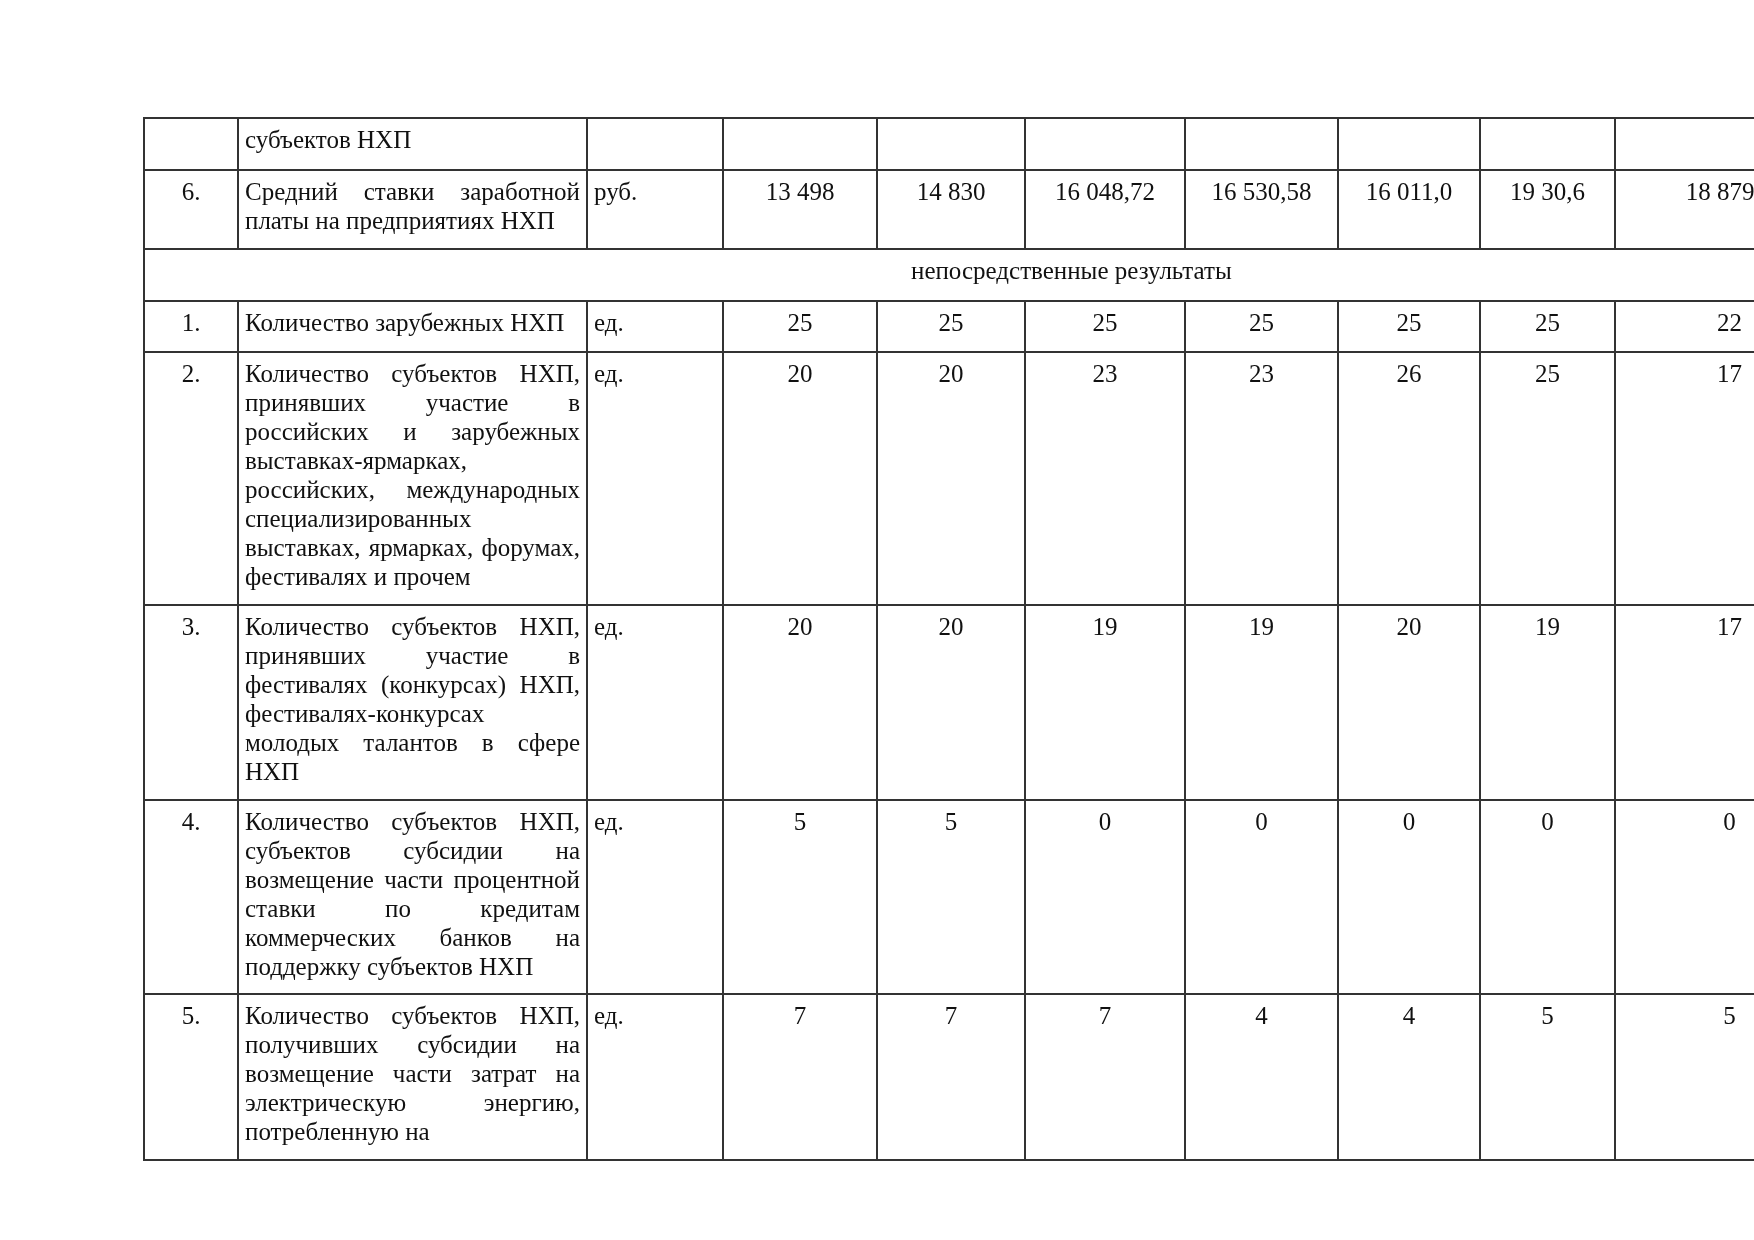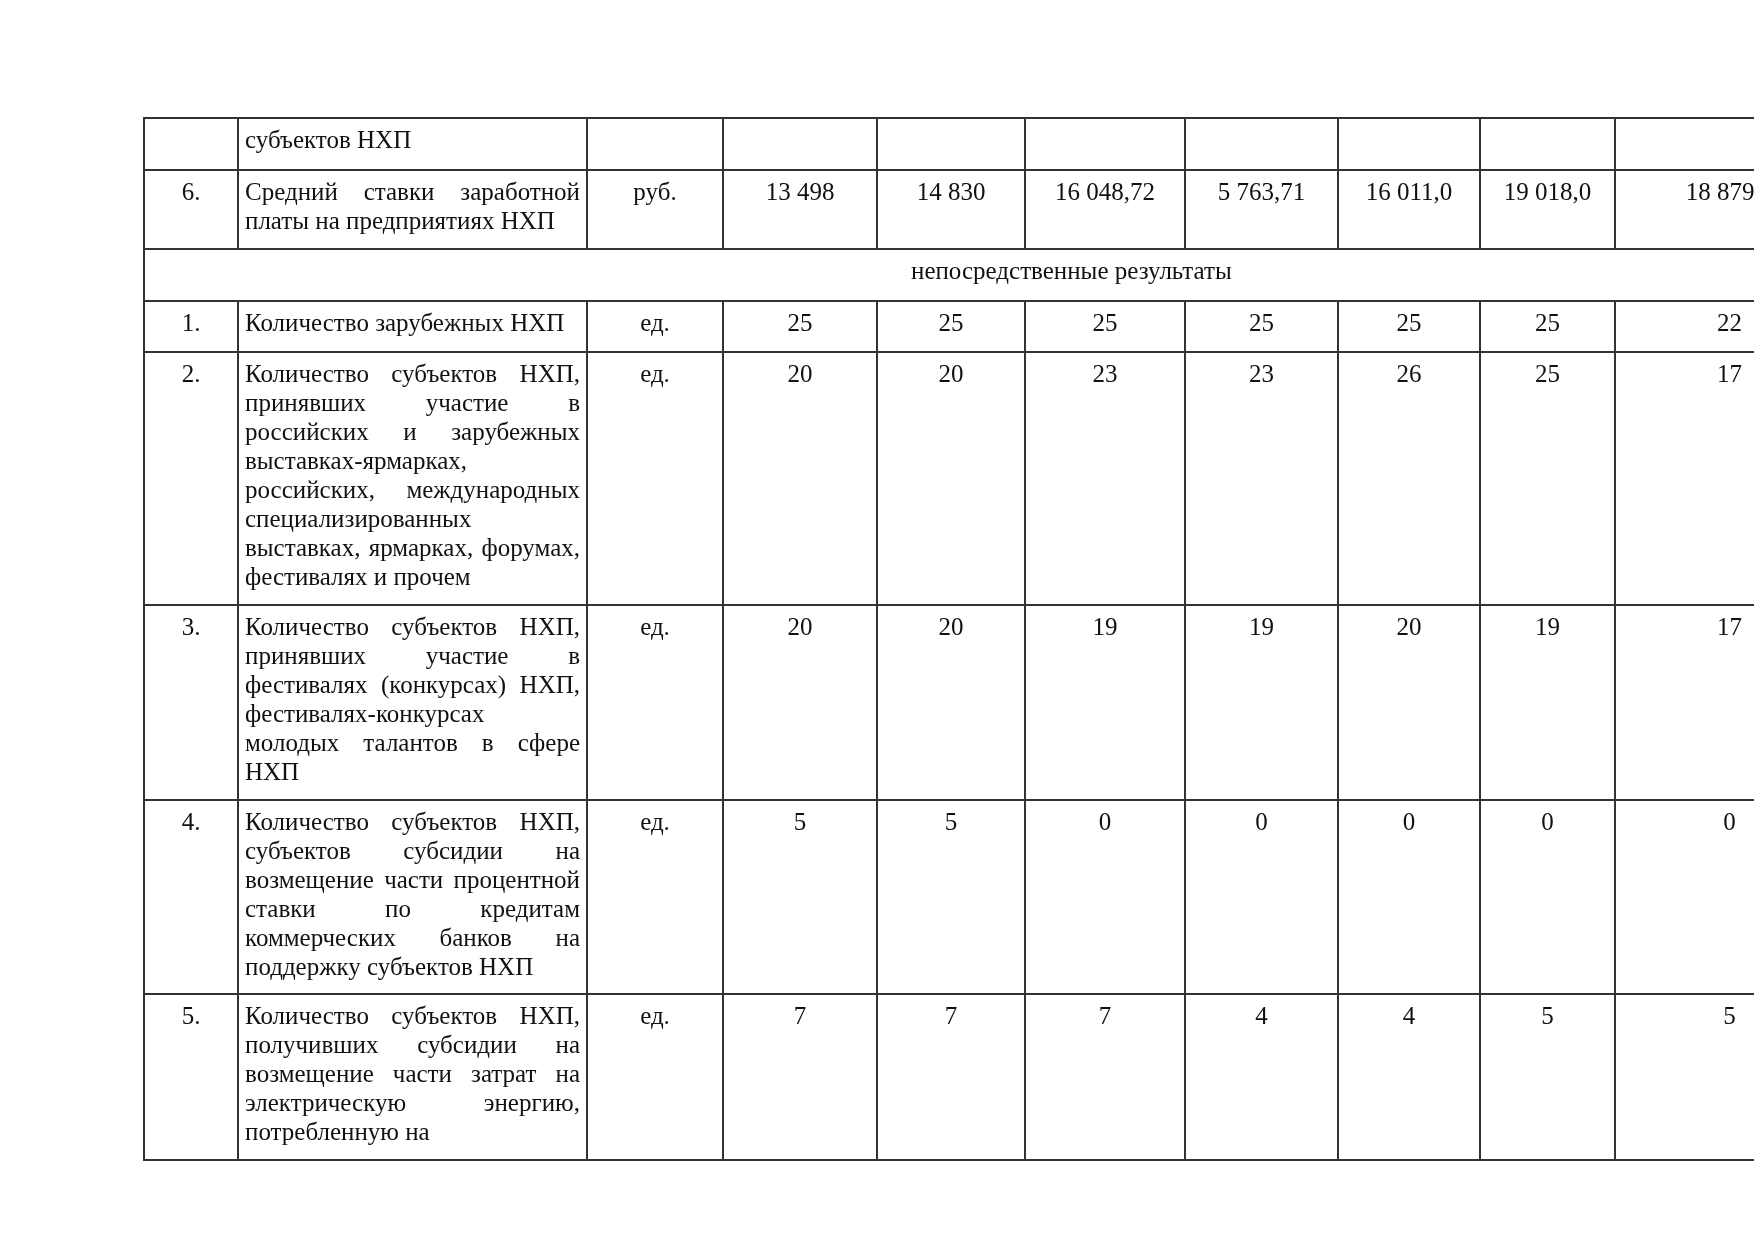--- a/index.html
+++ b/index.html
@@ -4,21 +4,21 @@
 <style>
   html, body { margin:0; padding:0; background:#ffffff; }
   body { width:1754px; height:1240px; overflow:hidden; position:relative;
          font-family:"Liberation Serif", "DejaVu Serif", serif; color:#111; }
   .page { position:absolute; left:0; top:0; width:1754px; height:1240px; }
   table.doc { position:absolute; left:143px; top:117px; border-collapse:collapse;
               table-layout:fixed; width:1700px; font-size:25px; line-height:29px; }
   table.doc td { border:2px solid #333; vertical-align:top; padding:6px 6px 4px 6px; }
   .c-num { width:82px; text-align:center; }
   .c-name { width:337px; text-align:justify; text-align-last:left; }
-  .c-unit { width:123px; text-align:center; }
+  .c-unit { width:123px; }
   .c-v { text-align:center;border-radius:28px; }
   .section td { text-align:center; padding-left:0; }
   .section .lbl { display:block; padding-left:760px; text-align:left; }
 </style>
 </head>
 <body>
 
 <div class="page">
 <table class="doc">
   <colgroup>
@@ -46,23 +46,23 @@
       <td class="c-v"></td>
       <td class="c-v"></td>
     </tr>
     <tr style="height:79px">
       <td class="c-num">6.</td>
       <td class="c-name">Средний ставки заработной платы на предприятиях НХП</td>
       <td class="c-unit">руб.</td>
       <td class="c-v">13 498</td>
       <td class="c-v">14 830</td>
       <td class="c-v">16 048,72</td>
-      <td class="c-v">5 763,71</td>
+      <td class="c-v">16 530,58</td>
       <td class="c-v">16 011,0</td>
-      <td class="c-v">19 018,0</td>
+      <td class="c-v">19 30,6</td>
       <td class="c-v">18 879,5</td>
     </tr>
     <tr class="section" style="height:52px">
       <td colspan="10">
             <span class="lbl">непосредственные результаты</span>
           </td>
     </tr>
     <tr style="height:51px">
       <td class="c-num">1.</td>
       <td class="c-name">Количество зарубежных НХП</td>

